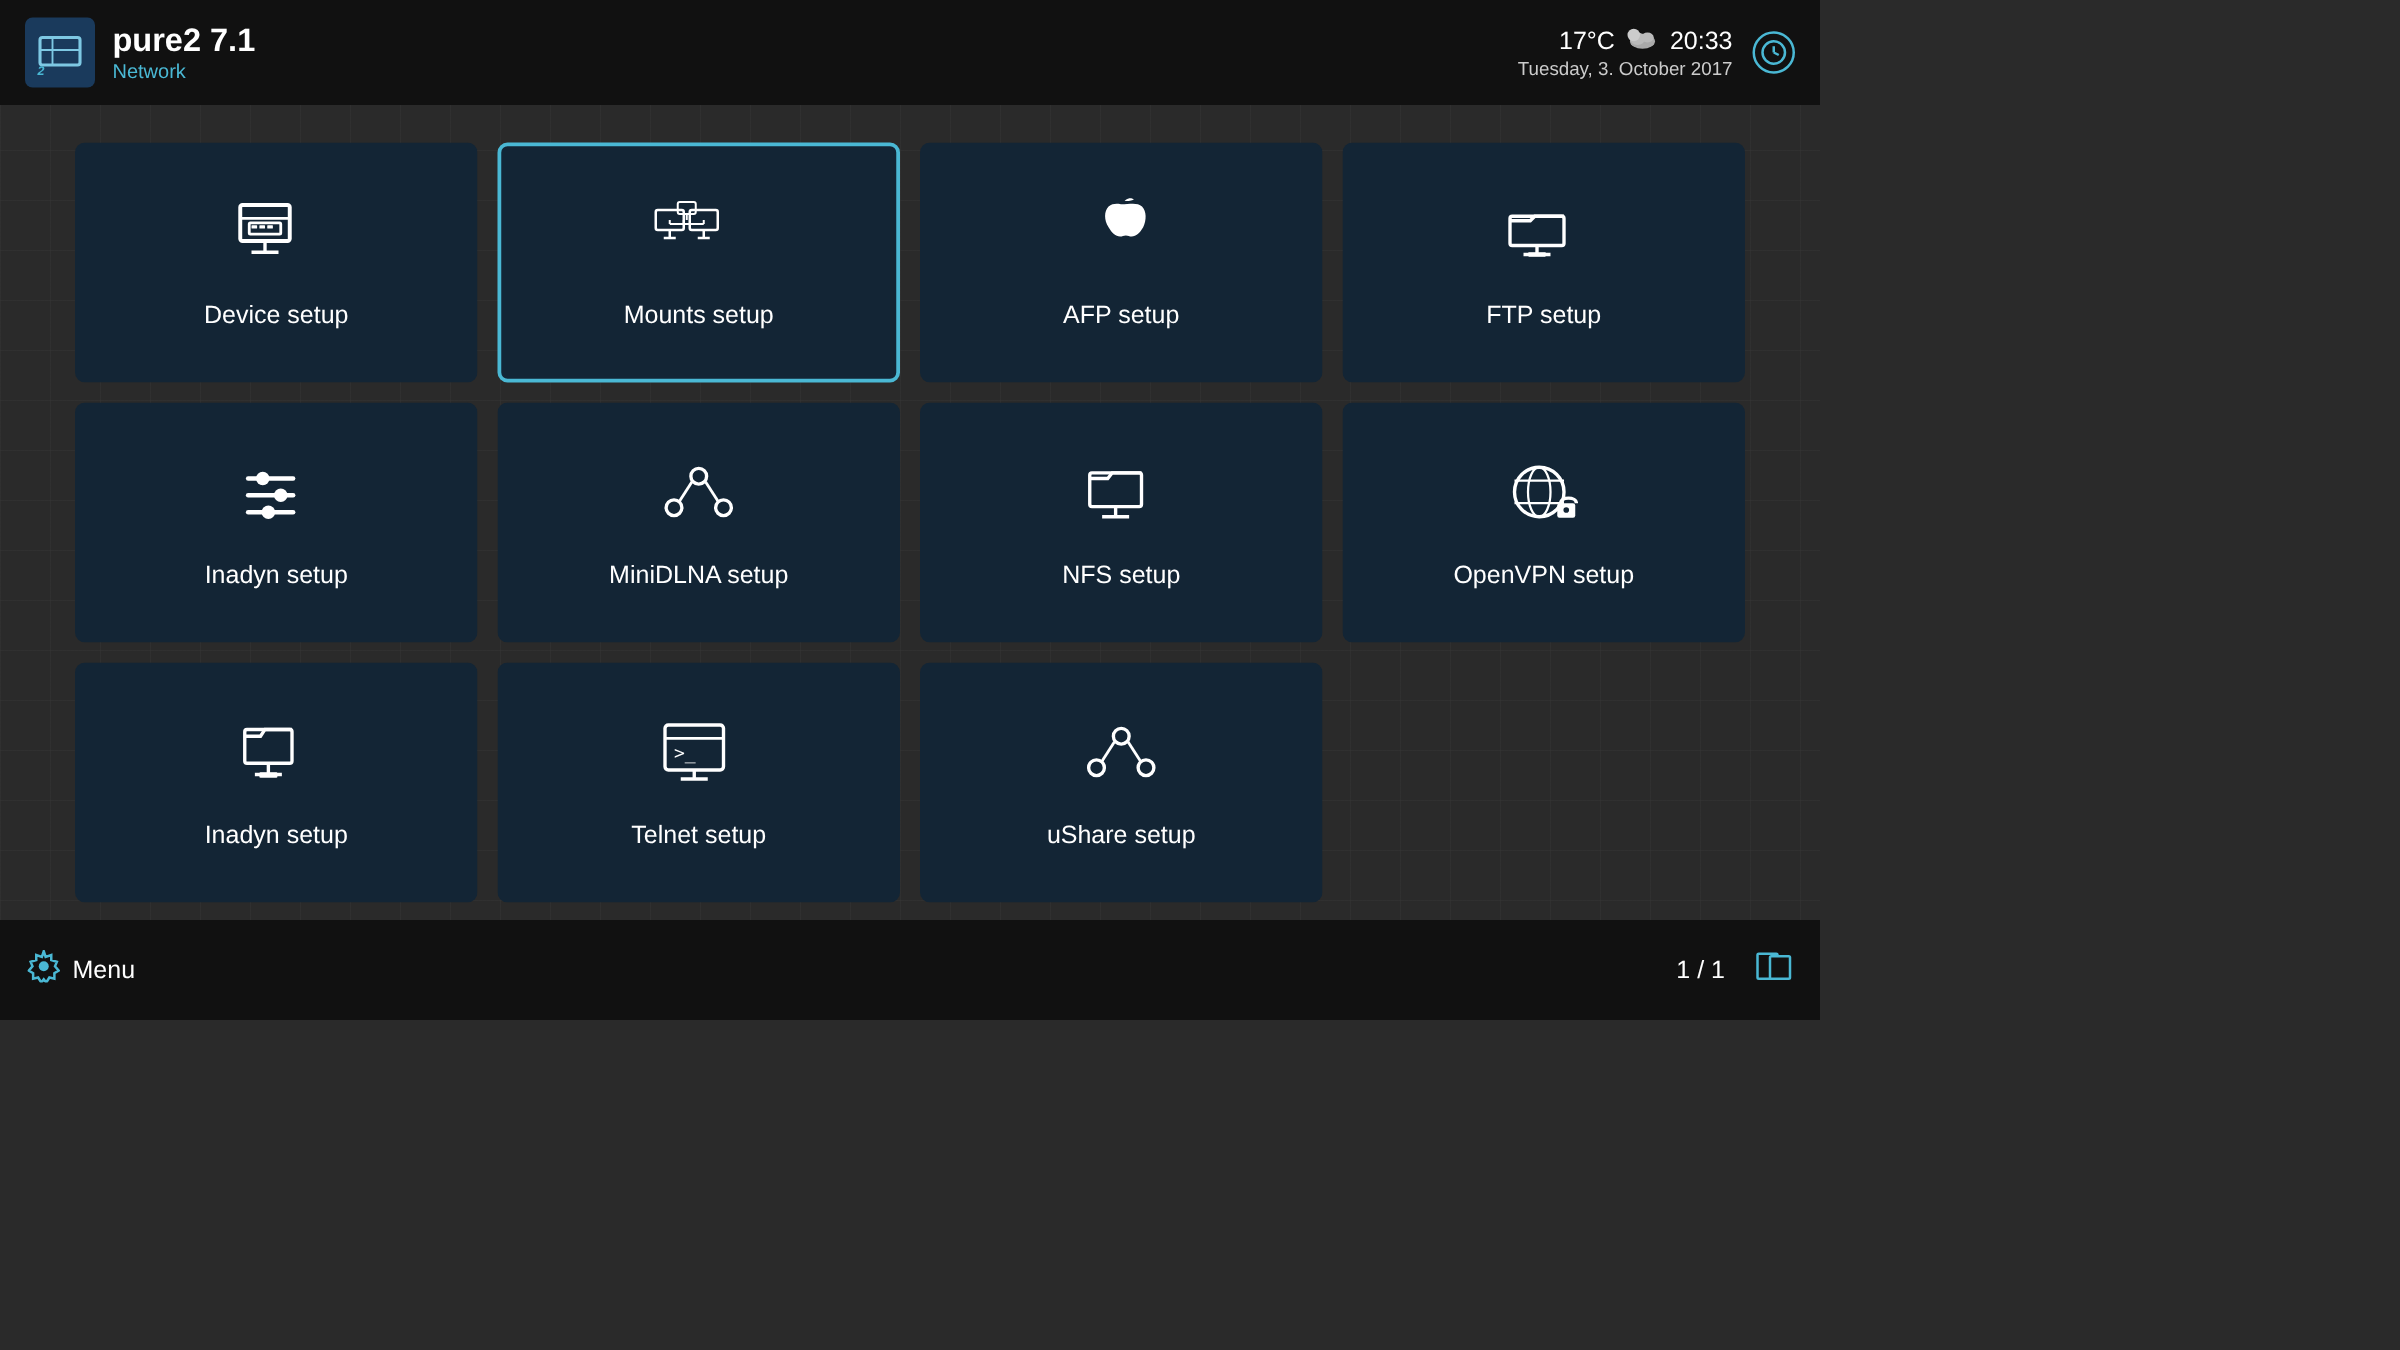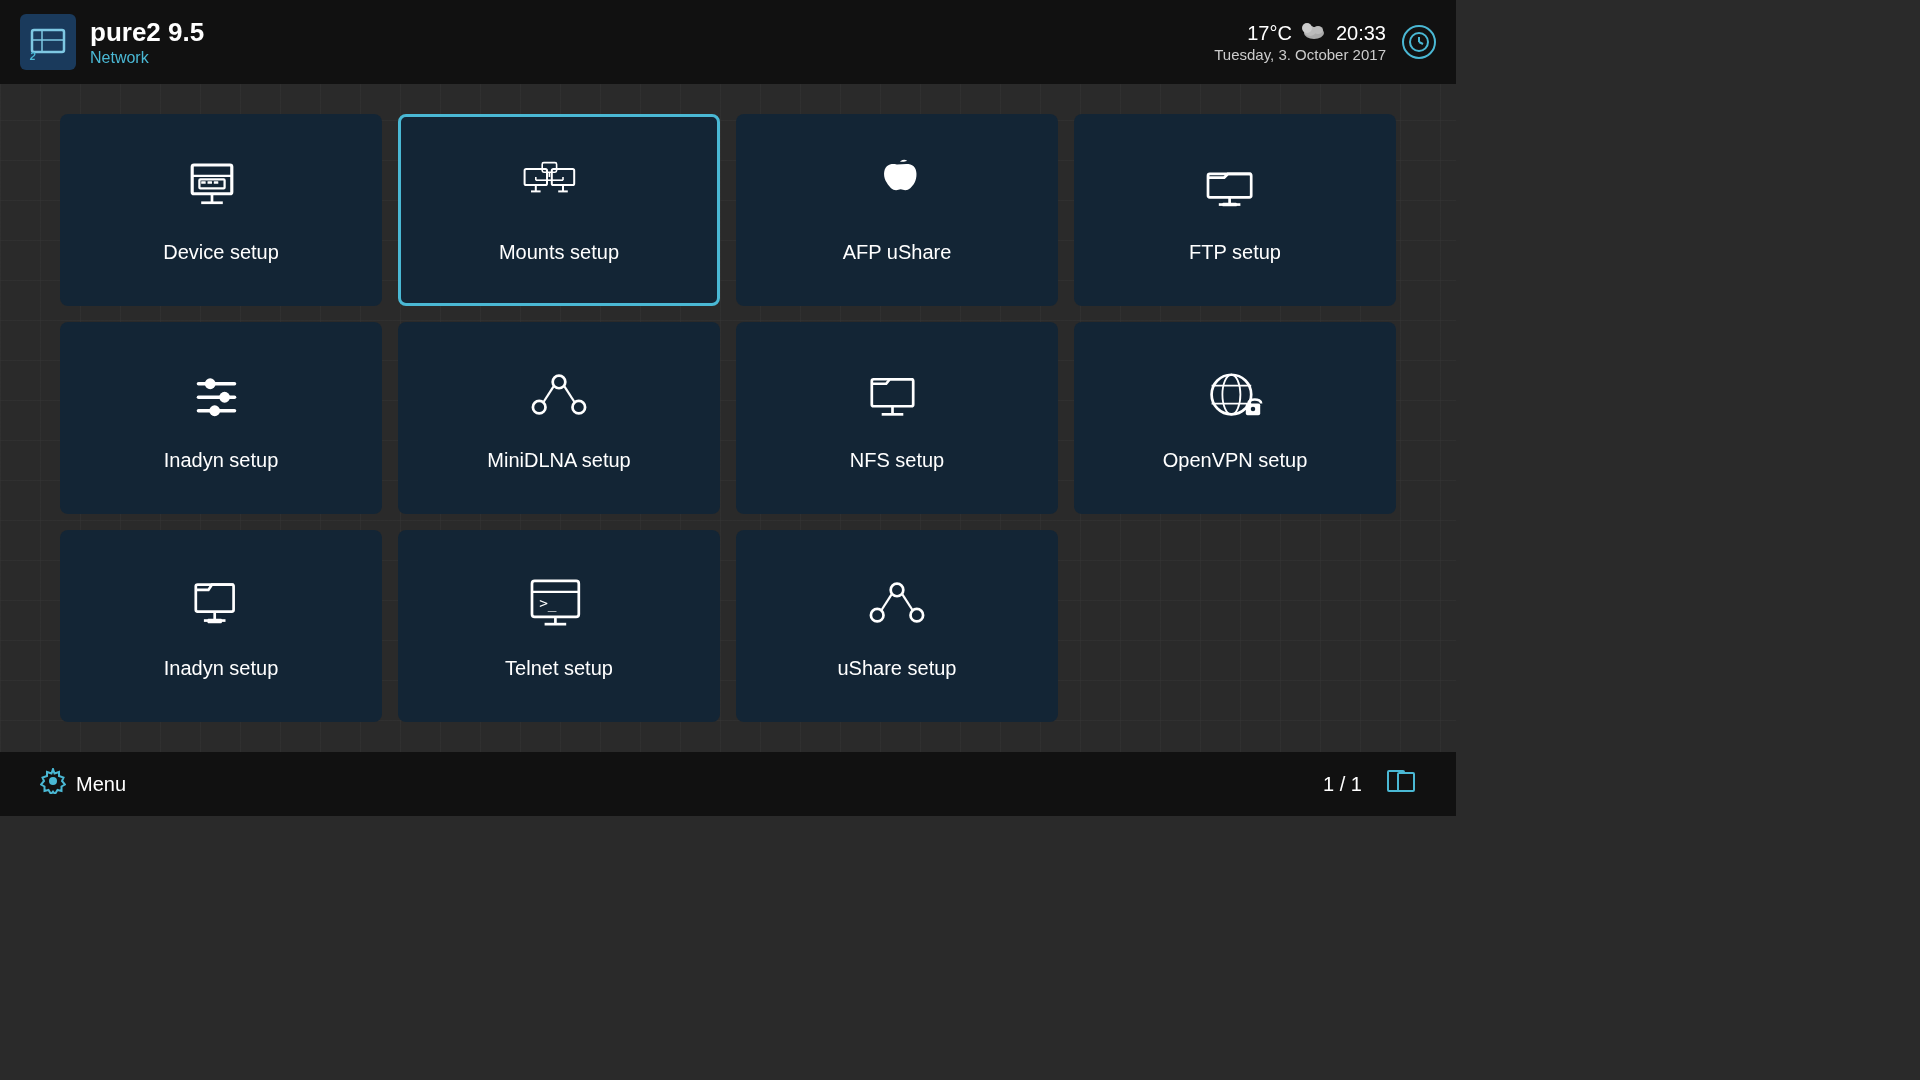--- a/index.html
+++ b/index.html
@@ -153,24 +153,24 @@
       width: 72px;
       height: 60px;
     }
 
     
     .footer {
       position: absolute;
       bottom: 0;
       left: 0;
       right: 0;
-      height: 64px;
+      height: 80px;
       background: #111;
       display: flex;
-      padding: 0 40px;
+      padding: 0 22px;
     }
 
     .menu-btn {
       display: flex;
       align-items: center;
       gap: 10px;
       font-size: 20px;
       color: #fff;
       cursor: pointer;
     }
@@ -206,21 +206,21 @@
   <div class="logo-area">
     <div class="logo-box">
       <svg width="40" height="40" viewBox="0 0 40 40">
         <rect x="4" y="8" width="32" height="22" rx="2" fill="none" stroke="#7ec8e3" stroke-width="2.5"></rect>
         <line x1="4" y1="18" x2="36" y2="18" stroke="#7ec8e3" stroke-width="1.5"></line>
         <line x1="14" y1="8" x2="14" y2="30" stroke="#7ec8e3" stroke-width="1.5"></line>
         <text x="2" y="38" font-size="10" fill="#4ab8d4" font-style="italic">2</text>
       </svg>
     </div>
     <div>
-      <div class="app-title">pure2 9.5</div>
+      <div class="app-title">pure2 7.1</div>
       <div class="app-subtitle">Network</div>
     </div>
   </div>
   <div class="header-right">
     <div class="weather-time">
       <div class="time-line">
         <span>17°C</span>
         <span>
           <svg width="28" height="20" viewBox="0 0 28 20" fill="#ccc">
             <ellipse cx="14" cy="12" rx="10" ry="6" fill="#aaa"></ellipse>
@@ -287,21 +287,21 @@
 
   <div class="tile">
     <div class="tile-icon">
       <svg class="tile-svg" viewBox="0 0 70 65" fill="white">
 
         <path d="M35 8 C35 8 28 6 24 10 C20 14 20 22 24 28 C27 33 30 36 34 36 C36 36 37 35 39 35 C41 35 42 36 44 36 C48 36 51 33 54 28 C57 22 57 14 53 10 C49 6 42 8 35 8 Z" fill="white" stroke="none"></path>
 
         <path d="M38 5 C38 5 42 1 46 4 C46 4 42 6 38 5 Z" fill="white"></path>
       </svg>
     </div>
-    <div class="tile-label">AFP uShare</div>
+    <div class="tile-label">AFP setup</div>
   </div>
 
   <div class="tile">
     <div class="tile-icon">
       <svg class="tile-svg" viewBox="0 0 80 65" fill="white">
 
         <rect x="10" y="18" width="48" height="26" rx="2" fill="none" stroke="white" stroke-width="3"></rect>
         <path d="M10 22 L28 22 L32 18 L58 18" fill="none" stroke="white" stroke-width="3"></path>
         <line x1="34" y1="44" x2="34" y2="52" stroke="white" stroke-width="3"></line>
         <line x1="22" y1="52" x2="46" y2="52" stroke="white" stroke-width="3"></line>

